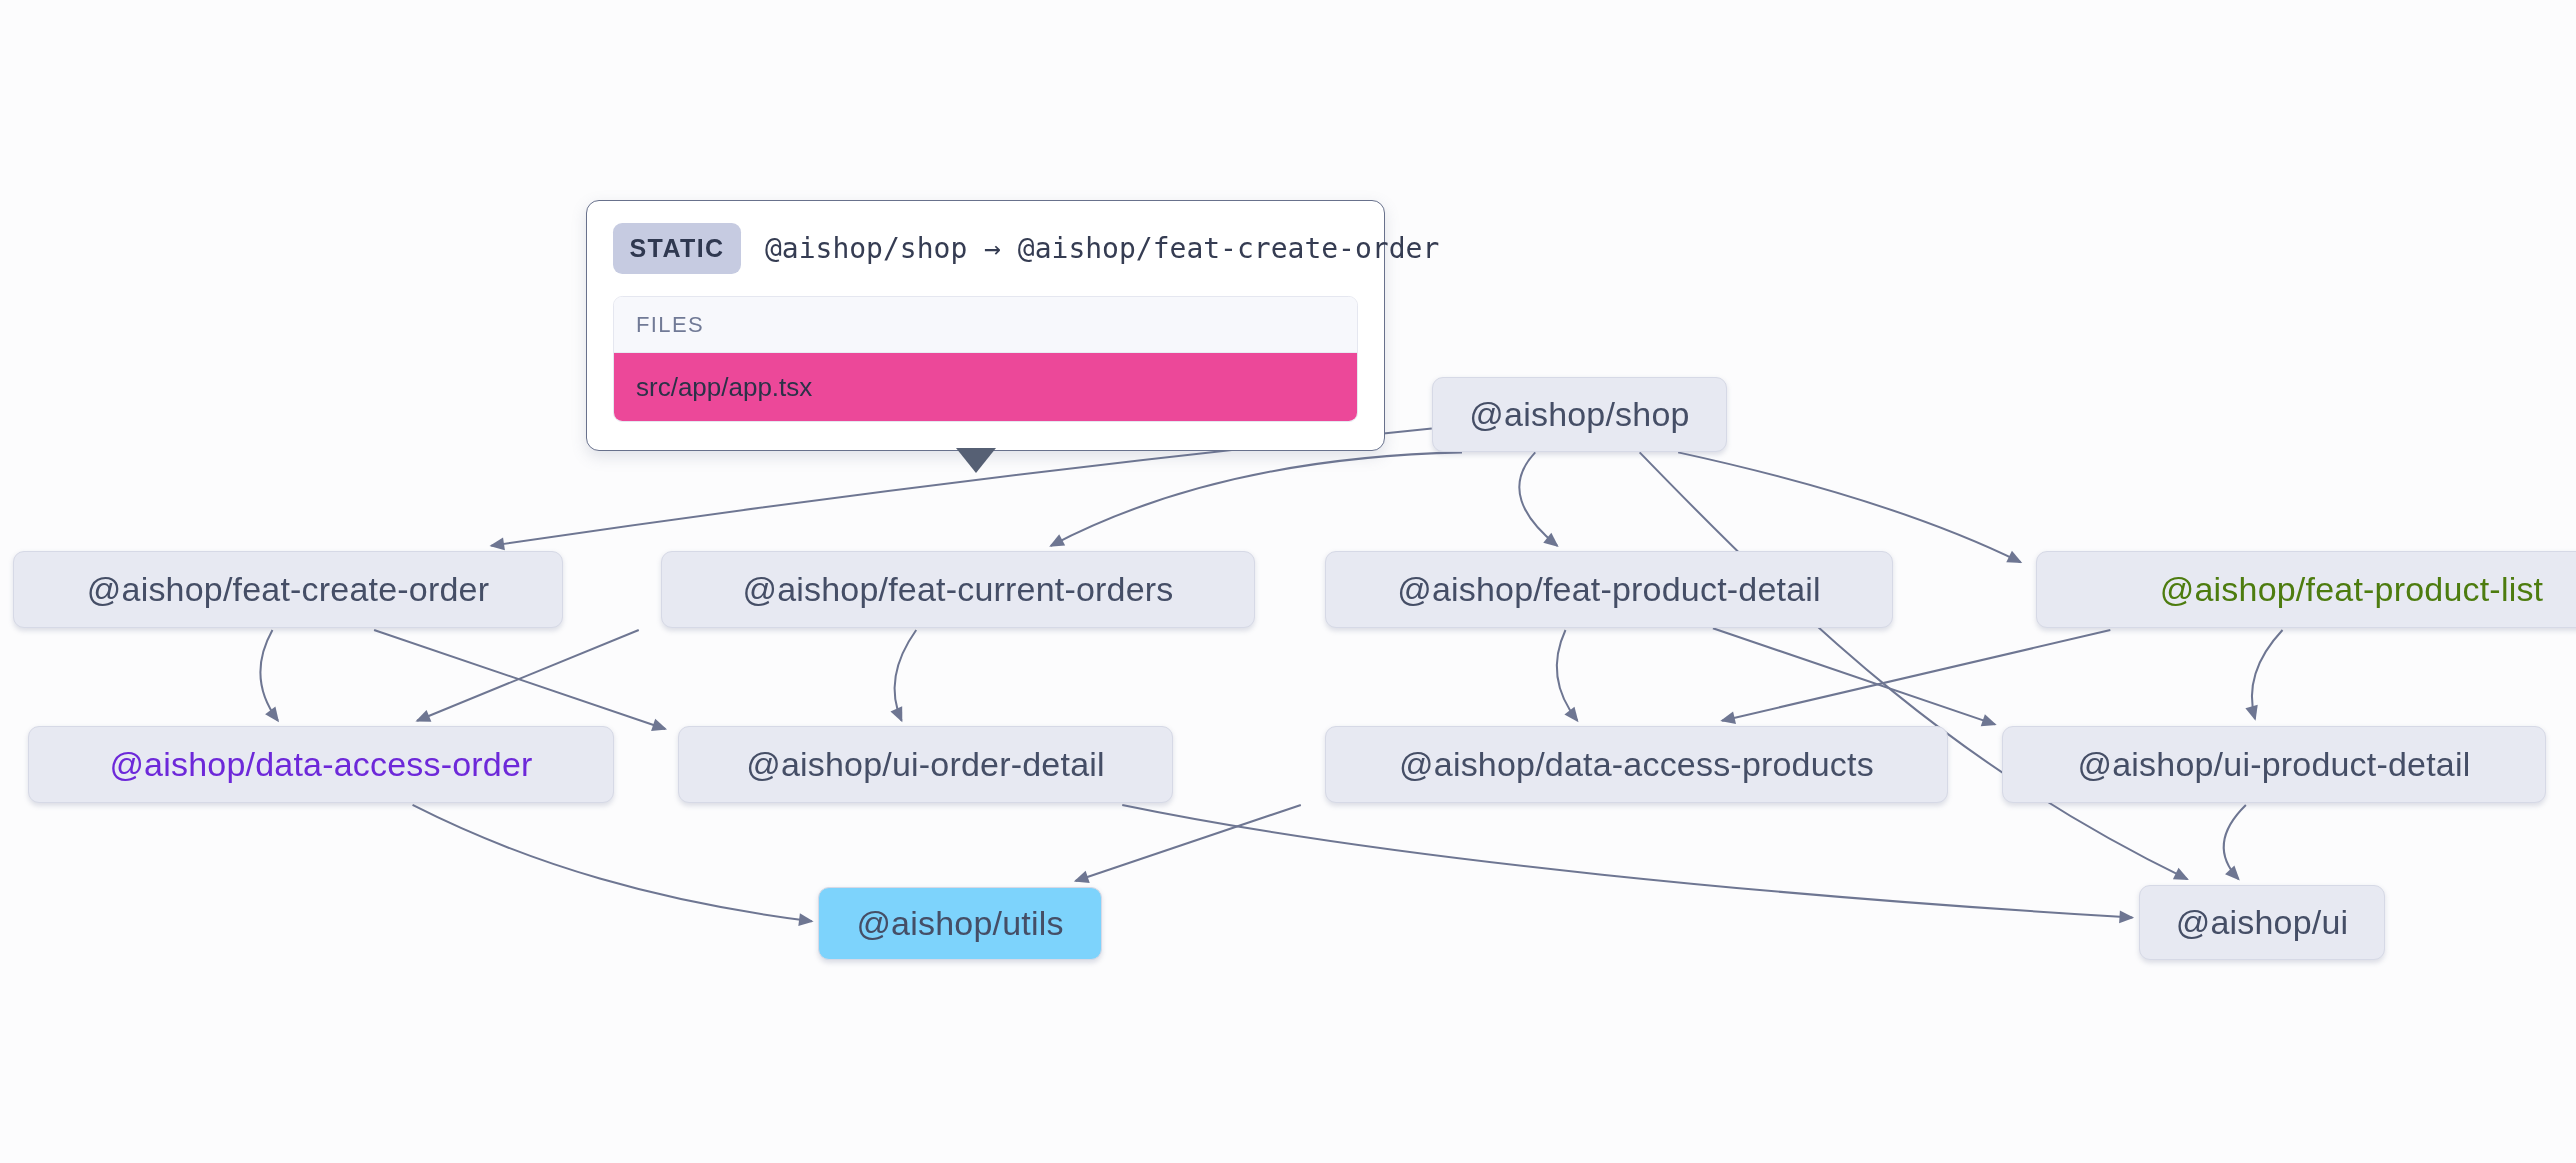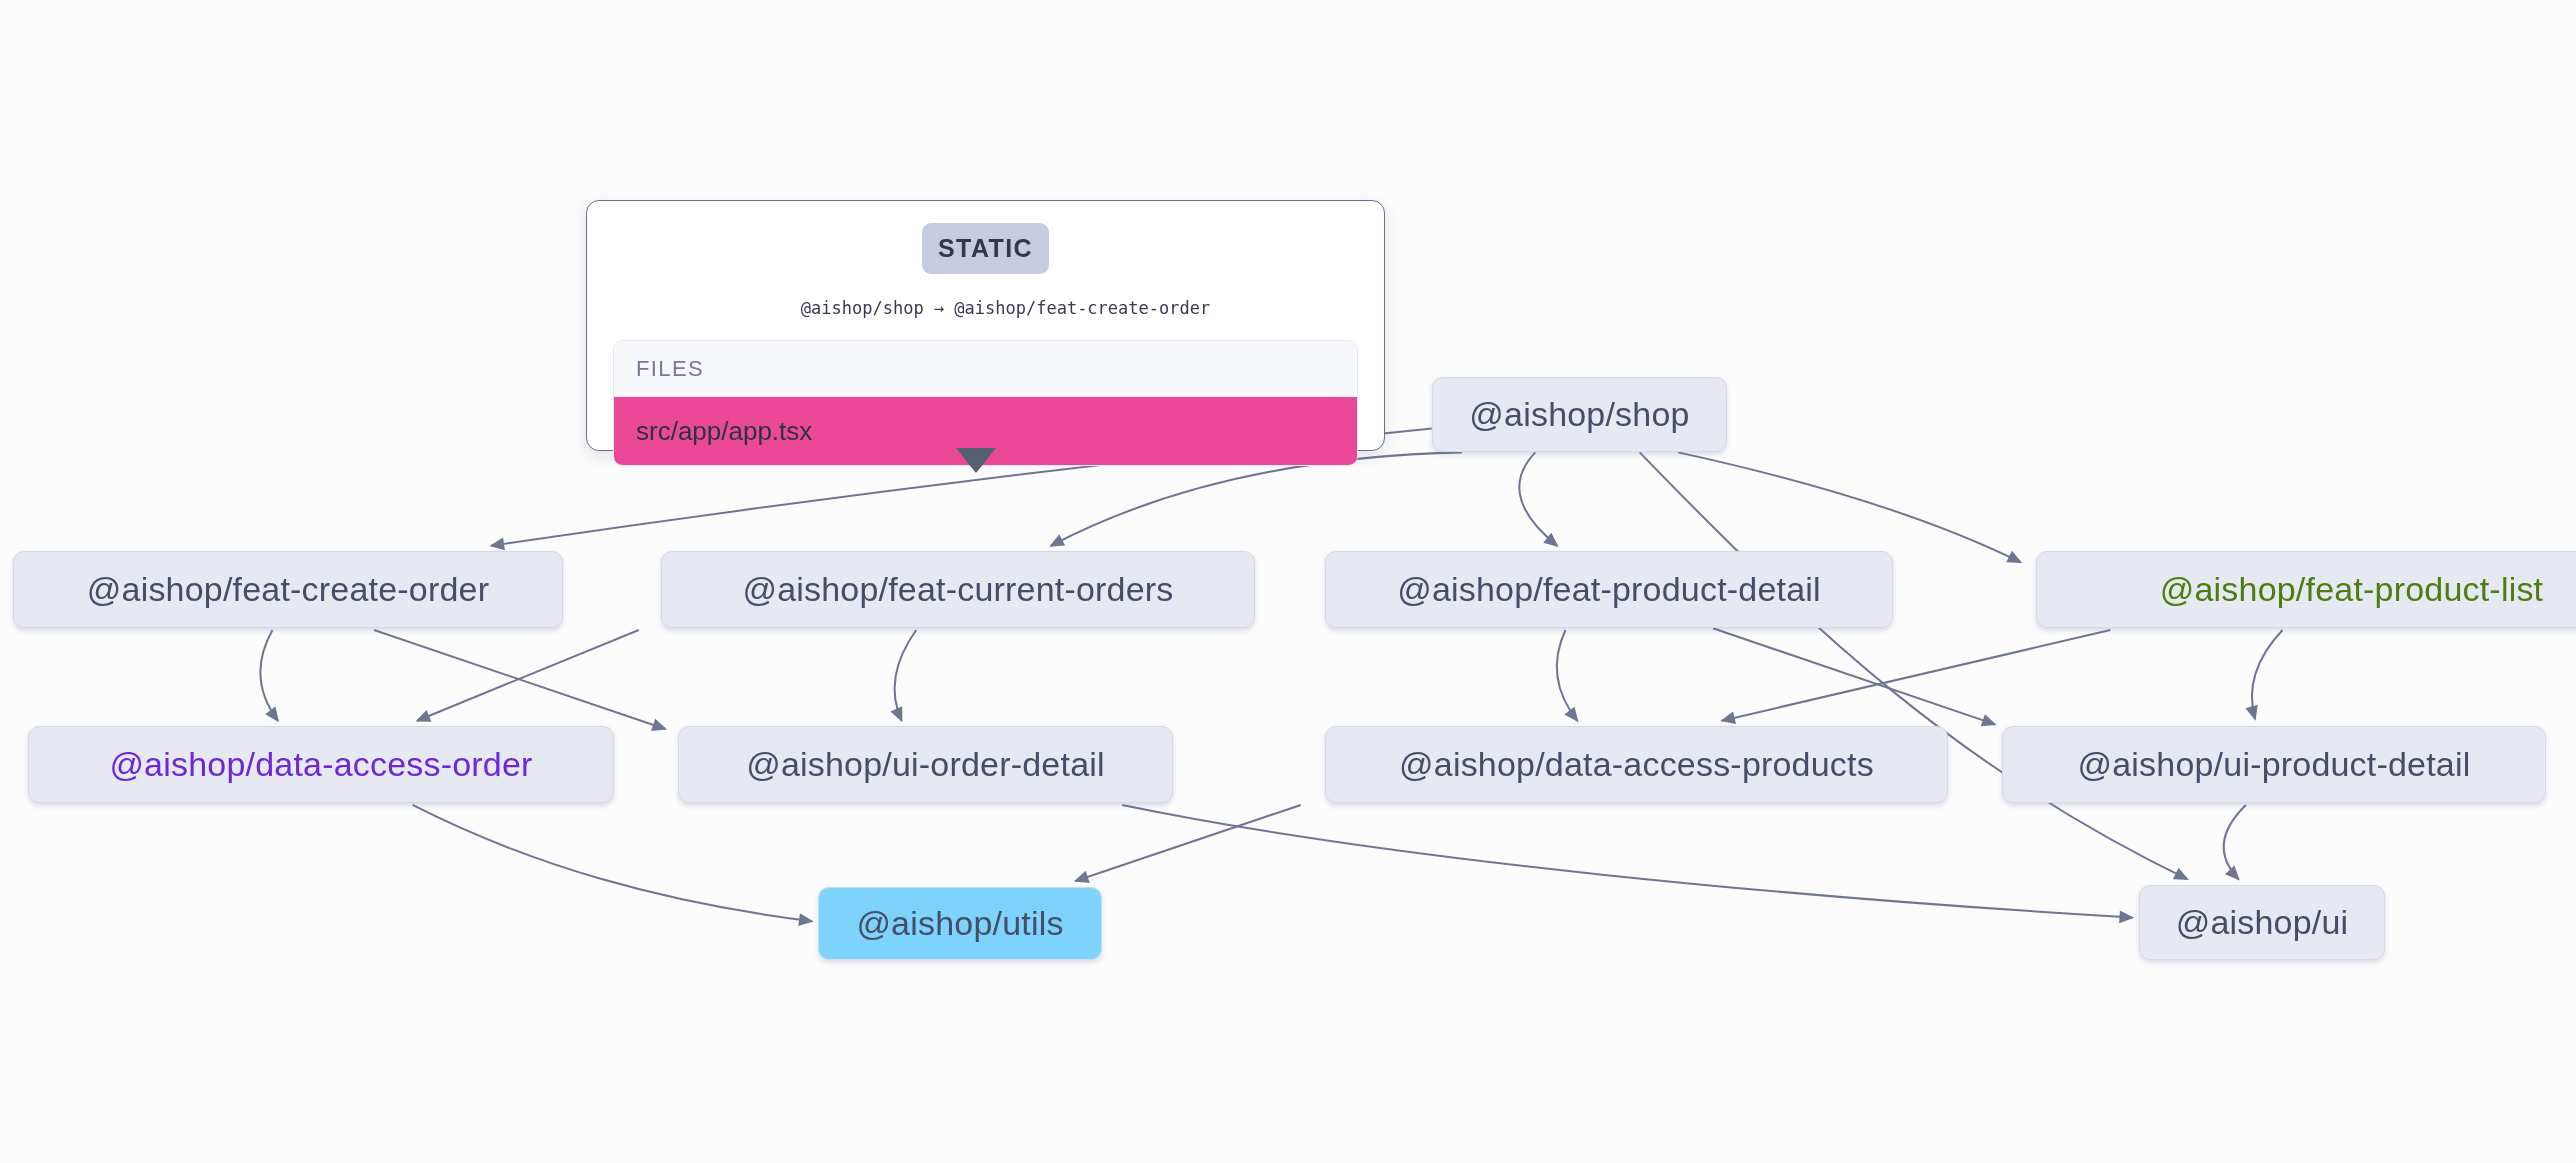--- a/index.html
+++ b/index.html
@@ -56,38 +56,36 @@
     z-index: 4;
     width: 0; height: 0;
     border-left: 20px solid transparent;
     border-right: 20px solid transparent;
     border-top: 25px solid #566074;
   }
   .tooltip-title-row {
     display: flex;
     align-items: center;
     gap: 24px;
-    flex-direction: column;
   }
   .tooltip-type-badge {
     background: #c6cbe1;
     color: #2f3850;
     border-radius: 9.2px;
     padding: 11px 16.5px;
     font-size: 25px;
     font-weight: bold;
     letter-spacing: 1.4px;
     font-family: "Liberation Sans", sans-serif;
   }
   .tooltip-edge-label {
     font-family: "DejaVu Sans Mono", monospace;
-    font-size: 17px;
+    font-size: 28px;
     color: #353c52;
     white-space: nowrap;
-    margin-left: 40px;
   }
   .tooltip-files-panel {
     margin-top: 22px;
     border: 1.8px solid #e5e7f0;
     border-radius: 9.2px;
     overflow: hidden;
   }
   .tooltip-files-header {
     background: #f7f8fc;
     border-bottom: 1.8px solid #e9ebf3;

